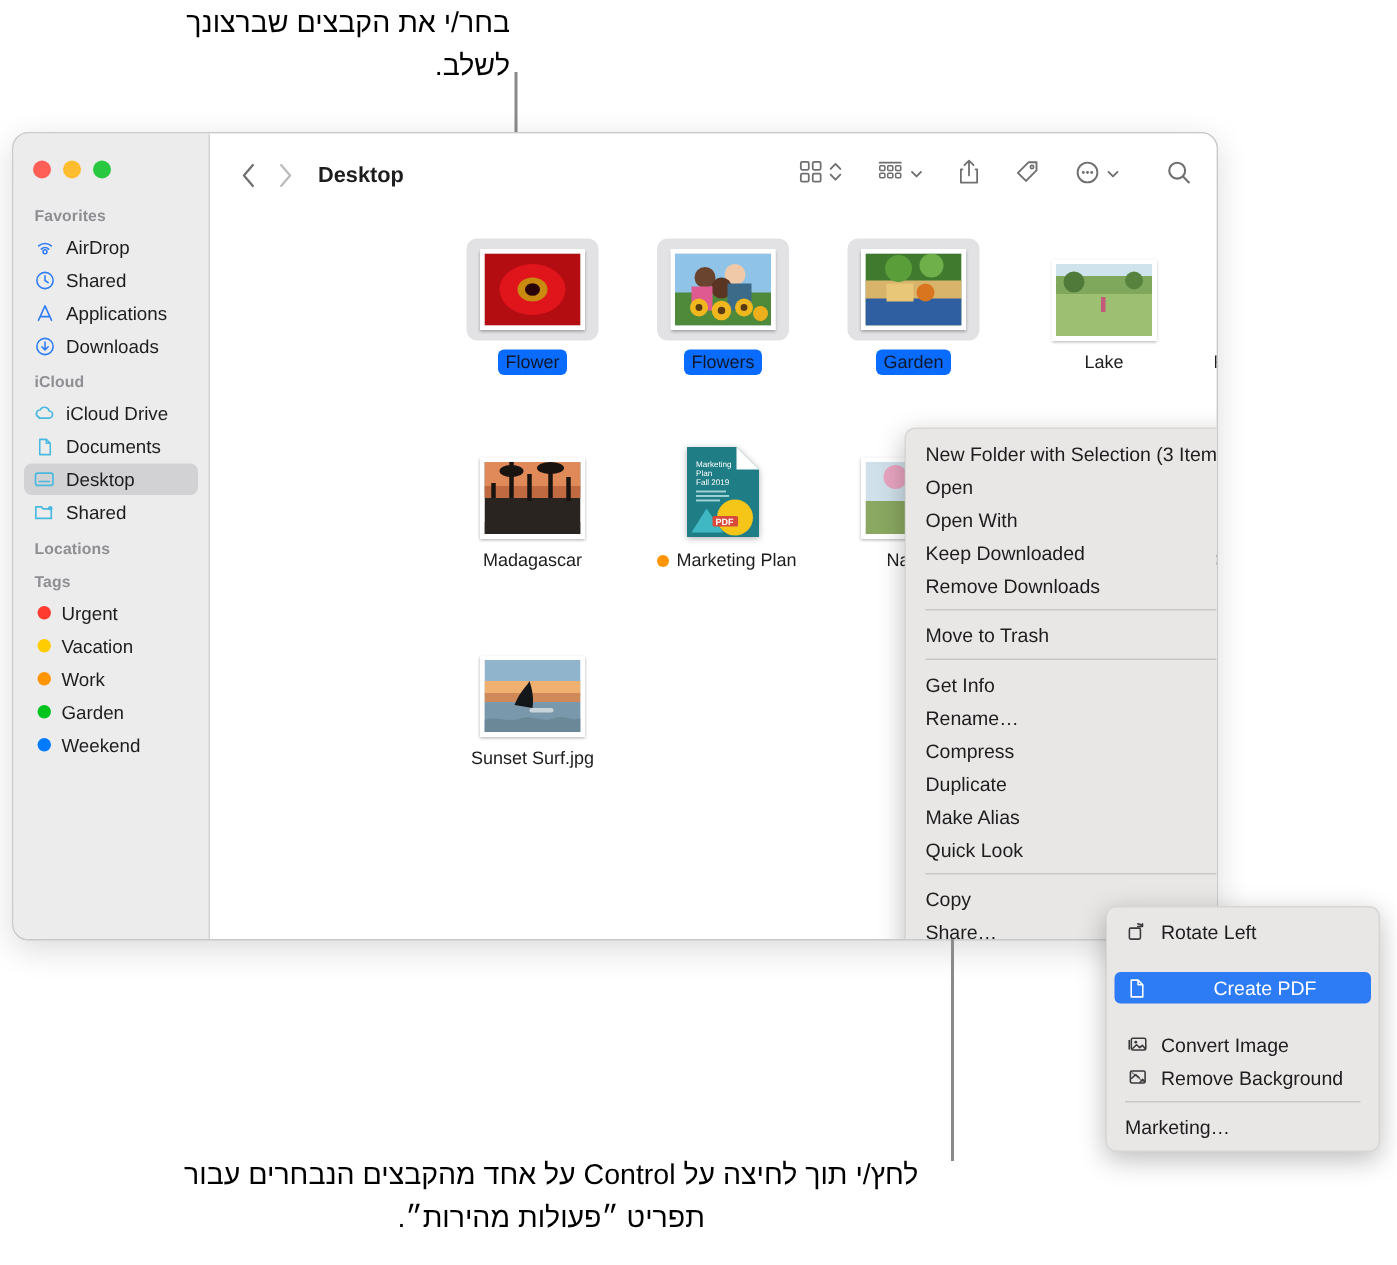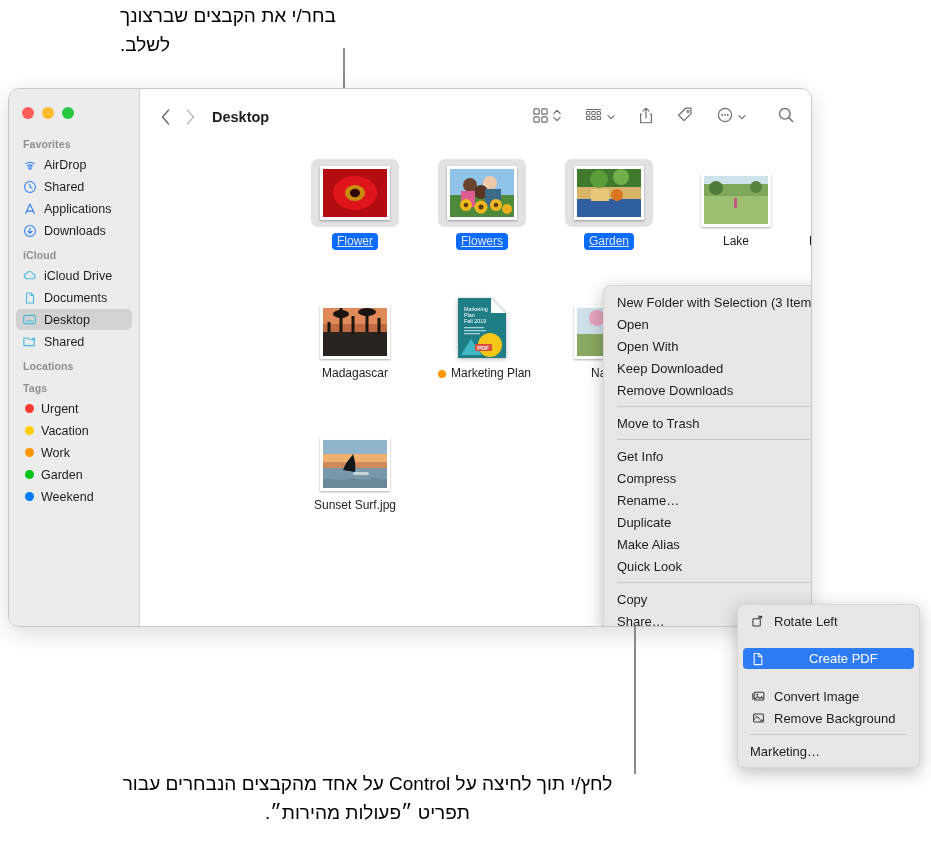--- a/index.html
+++ b/index.html
@@ -4,21 +4,21 @@
 <style>
   html,body{margin:0;padding:0;}
   body{
     width:931px;height:843px;position:relative;overflow:hidden;
     background:#ffffff;
     font-family:"Liberation Sans","DejaVu Sans",sans-serif;
     -webkit-font-smoothing:antialiased;
   }
 
   
-  .callout{position:absolute;font-size:19px;line-height:1.5;color:#000;direction:rtl;text-align:left;}
+  .callout{position:absolute;font-size:19px;line-height:1.5;color:#000;direction:rtl;text-align:right;}
   #callout-top{left:120px;top:2px;width:220px;}
   #callout-bottom{left:95px;top:770px;width:545px;text-align:center;}
   .callout-line{position:absolute;background:#8a8a8a;width:2px;}
   #line-top{left:343px;top:48px;height:112px;}
   #line-bottom{left:634px;top:622px;height:152px;}
 
   
   #finder-window{
     position:absolute;left:8px;top:88px;width:802px;height:537px;
     background:#ffffff;border-radius:11px;
@@ -56,21 +56,21 @@
   .tb-btn{display:flex;align-items:center;gap:3px;color:#6f6f72;margin-left:22px;}
   .tb-btn:first-of-type{margin-left:0;}
 
   
   #files{position:relative;flex:1;padding:10px 0 0 0;}
   .file{position:absolute;width:98px;text-align:center;}
   .thumb-wrap{height:74px;display:flex;align-items:flex-end;justify-content:center;}
   .sel-bg{background:#e2e2e4;border-radius:7px;padding:7px 9px;}
   .photo{width:64px;height:48px;border:3px solid #fff;box-shadow:0 1px 2px rgba(0,0,0,.32);display:block;}
   .fname{display:inline-block;margin-top:6px;font-size:12px;color:#1d1d1f;padding:1px 5px;border-radius:4px;line-height:15px;white-space:nowrap;}
-  .fname.sel{background:#0a6cff;color:#e5e5e5;text-decoration:underline;}
+  .fname.sel{background:#0a6cff;color:#0f172a;}
   .fname-dot{display:inline-block;width:8px;height:8px;border-radius:50%;vertical-align:middle;margin-right:5px;}
 
   
   #context-menu{
     position:absolute;left:463px;top:196px;width:270px;
     background:#e8e7e5;border-radius:7px;
     box-shadow:0 5px 18px rgba(0,0,0,.26);
     padding:5px 0;box-sizing:border-box;z-index:40;
     border:1px solid rgba(0,0,0,.07);
   }
@@ -465,22 +465,22 @@
 
       </div>
       <div class="mi">Keep Downloaded</div>
       <div class="mi">Remove Downloads</div>
 
       <div class="msep"></div>
       <div class="mi">Move to Trash</div>
 
       <div class="msep"></div>
       <div class="mi">Get Info</div>
+      <div class="mi">Rename…</div>
       <div class="mi">Compress</div>
-      <div class="mi">Rename…</div>
       <div class="mi">Duplicate</div>
       <div class="mi">Make Alias</div>
       <div class="mi">Quick Look</div>
 
       <div class="msep"></div>
       <div class="mi">Copy</div>
       <div class="mi">Share…</div>
 
     </div>
 

